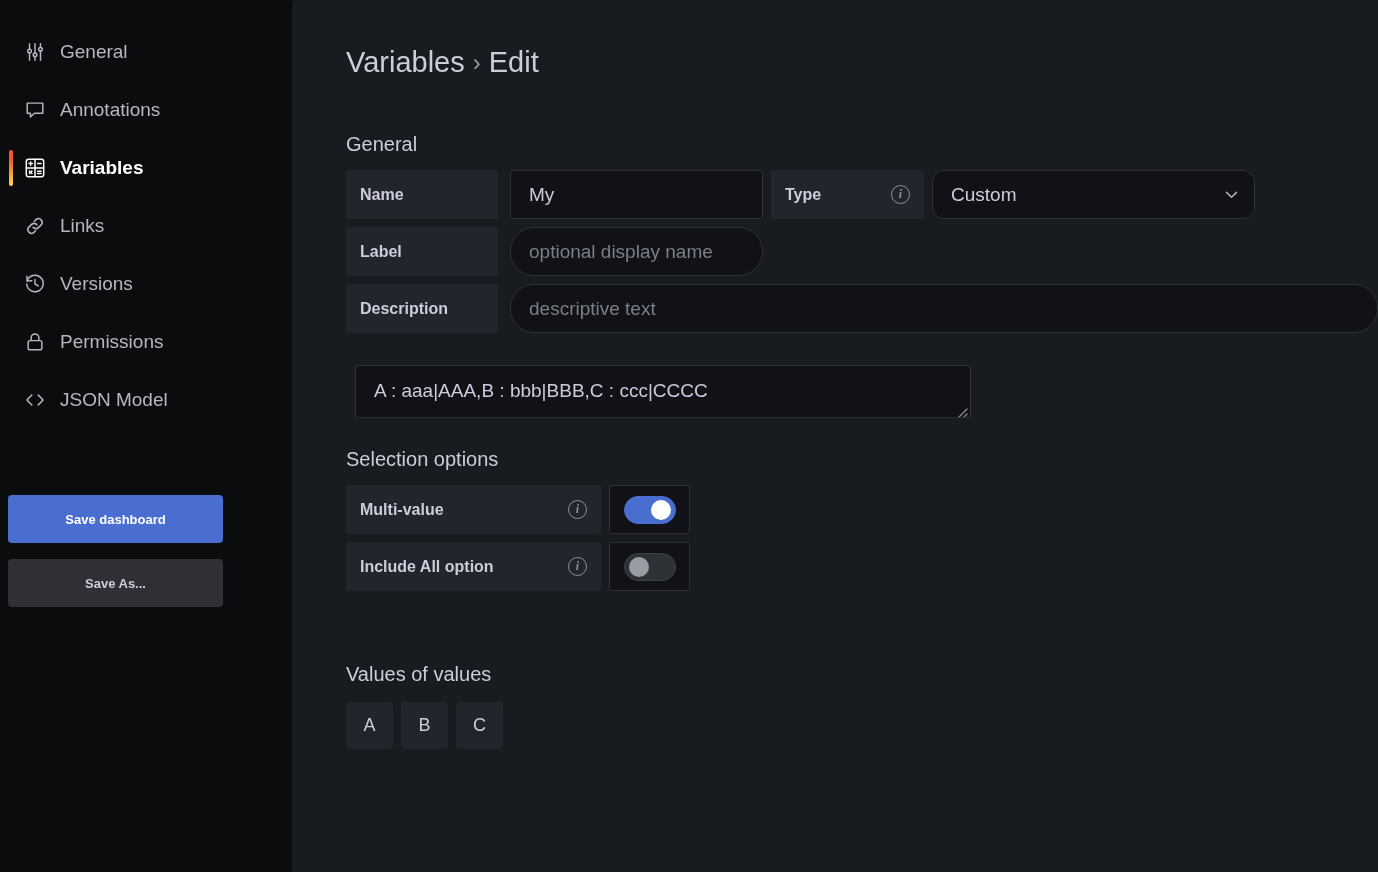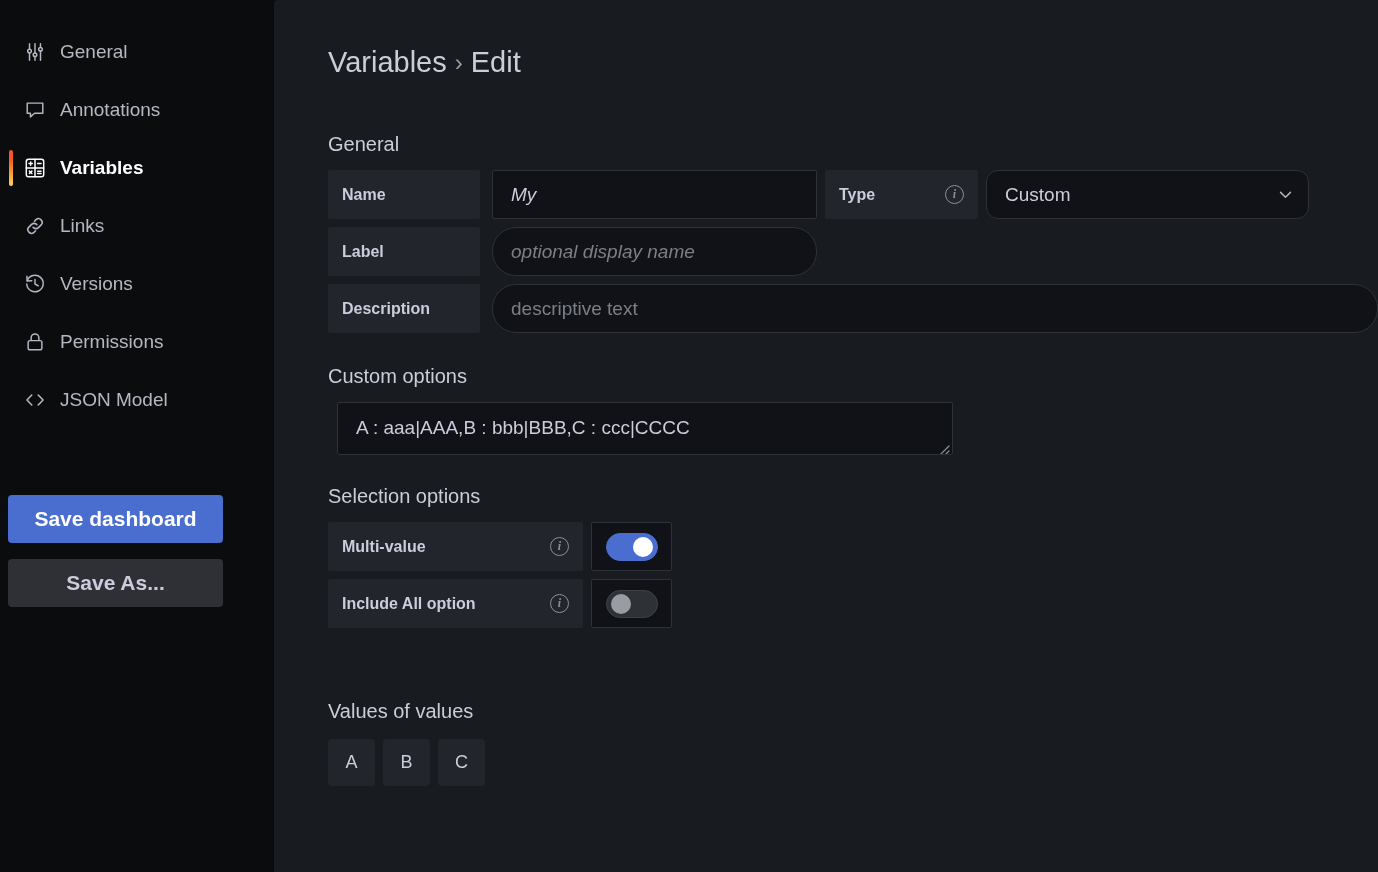--- a/index.html
+++ b/index.html
@@ -12,20 +12,21 @@
     font-family: "Liberation Sans", sans-serif;
     color: #ccccdc;
   }
 
   #app {
     position: relative;
     width: 1378px;
     height: 872px;
     display: flex;
     background: #0b0c0e;
+    gap: 18px;
   }
 
   
   #sidebar {
     width: 274px;
     height: 872px;
     background: #0b0c0e;
     flex: 0 0 274px;
     position: relative;
     padding-top: 30px;
@@ -73,21 +74,21 @@
     top: 495px;
     width: 216px;
   }
   .btn {
     display: flex;
     align-items: center;
     justify-content: center;
     width: 215px;
     height: 48px;
     border-radius: 4px;
-    font-size: 21px;
+    font-size: 13px;
     font-weight: bold;
     cursor: pointer;
     border: none;
     font-family: "Liberation Sans", sans-serif;
   }
   .btn-primary { background: #4a6ed0; color: #ffffff; margin-bottom: 16px; }
   .btn-secondary { background: #2e3035; color: #ccccdc; }
 
   
   #main {
@@ -181,21 +182,21 @@
     font-style: italic;
     display: flex;
     align-items: center;
     justify-content: center;
     flex: 0 0 19px;
     cursor: pointer;
   }
 
   
   .w-name-label  { width: 152px; }
-  .w-name-input  { width: 325px; font-style: italic; }
+  .w-name-input  { width: 253px; }
   .w-type-label  { width: 153px; }
   .w-type-select { width: 323px; }
   .w-desc-input  { width: 900px; }
 
   
   .custom-row { display: flex; align-items: flex-start; margin-bottom: 8px; }
   .w-values-label { width: 345px; }
 
   .textarea-box {
     position: relative;
@@ -422,21 +423,20 @@
 
       <div class="row">
         <div class="field-label w-name-label">
           <span class="lbl-txt">Description</span>
         </div>
         <div class="field-input w-desc-input placeholder">descriptive text</div>
       </div>
     </div>
 
     <div class="mt-custom">
-      <div class="section-title">Custom options</div>
       <div class="custom-row">
         <div class="textarea-box">
           <span>A : aaa|AAA,B : bbb|BBB,C : ccc|CCCC</span>
           <span class="resize-grip">
             <svg width="14" height="14" viewBox="0 0 14 14" stroke="#8e9096" stroke-width="1.2" stroke-linecap="round">
               <line x1="13" y1="4" x2="4" y2="13"></line>
                 <line x1="13" y1="9" x2="9" y2="13"></line>
             </svg>
           </span>
         </div>

